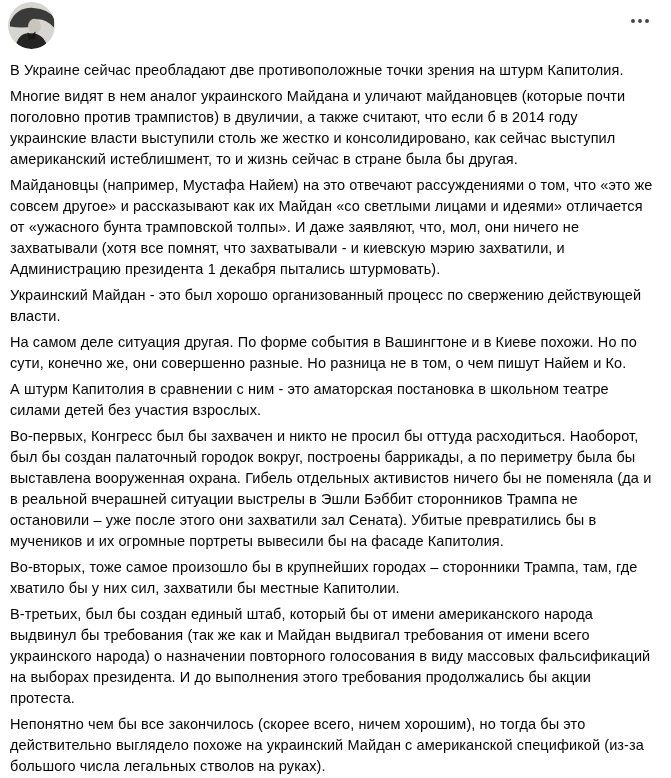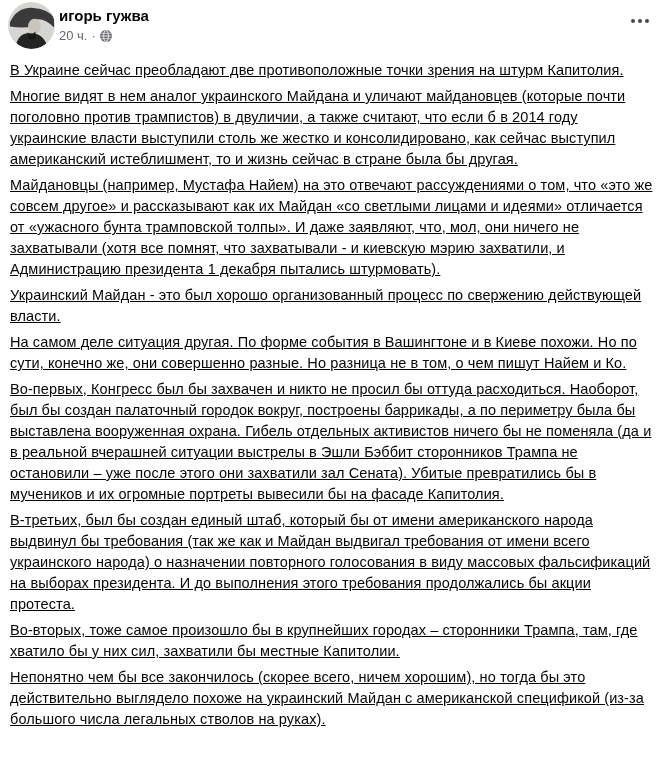--- a/index.html
+++ b/index.html
@@ -74,21 +74,20 @@
   }
   .post-body {
     padding: 7px 14px 0 10px;
     font-size: 14.5px;
     line-height: 21px;
     color: #050505;
     letter-spacing: 0.1px;
   }
   .post-body p {
     margin: 0 0 5px 0;
-    text-decoration: underline;
   }
 </style>
 </head>
 <body>
 
 <div class="page">
 
   <div class="post-header">
 
     <div class="avatar">
@@ -103,54 +102,37 @@
             <rect width="48" height="48" fill="#d7d5d2"></rect>
             <path d="M2 21 Q9 5 26 6 Q41 7 47 16 L47 26 Q37 16 28 18 L26 25 Q14 27 2 25 Z" fill="#3a3a3a"></path>
             <ellipse cx="27" cy="25" rx="6.5" ry="8" fill="#c9c4bc"></ellipse>
             <path d="M7 48 Q10 31 22 32 Q37 31 41 48 Z" fill="#242424"></path>
             <path d="M20 31 L24 34 L28 30 L28 38 L21 38 Z" fill="#171717"></path>
           </g>
         </svg>
       </span>
     </div>
 
-    <div class="header-info">
-      <span class="author-name">игорь гужва</span>
-      <div class="post-meta">
-        <span class="timestamp">20 ч.</span>
-        <span class="sep">·</span>
-        <span class="globe-icon">
-          <svg viewBox="0 0 16 16" width="12" height="12" xmlns="http://www.w3.org/2000/svg">
-            <circle cx="8" cy="8" r="8" fill="#65676b"></circle>
-            <g stroke="#ffffff" stroke-width="1.1" fill="none">
-              <ellipse cx="8" cy="8" rx="3.1" ry="7.1"></ellipse>
-              <path d="M0.6 8 h14.8"></path>
-              <path d="M1.5 4.4 h13" stroke-width="0.9"></path>
-              <path d="M1.5 11.6 h13" stroke-width="0.9"></path>
-            </g>
-          </svg>
-        </span>
-      </div>
-    </div>
 
     <div class="menu-button">
       <span style="display:flex;gap:3px;">
         <span class="dot"></span>
           <span class="dot"></span>
           <span class="dot"></span>
       </span>
     </div>
 
   </div>
 
   <div class="post-body">
       <p>В Украине сейчас преобладают две противоположные точки зрения на штурм Капитолия.</p>
       <p>Многие видят в нем аналог украинского Майдана и уличают майдановцев (которые почти поголовно против трампистов) в двуличии, а также считают, что если б в 2014 году украинские власти выступили столь же жестко и консолидировано, как сейчас выступил американский истеблишмент, то и жизнь сейчас в стране была бы другая.</p>
       <p>Майдановцы (например, Мустафа Найем) на это отвечают рассуждениями о том, что «это же совсем другое» и рассказывают как их Майдан «со светлыми лицами и идеями» отличается от «ужасного бунта трамповской толпы». И даже заявляют, что, мол, они ничего не захватывали (хотя все помнят, что захватывали - и киевскую мэрию захватили, и Администрацию президента 1 декабря пытались штурмовать).</p>
       <p>Украинский Майдан - это был хорошо организованный процесс по свержению действующей власти.</p>
       <p>На самом деле ситуация другая. По форме события в Вашингтоне и в Киеве похожи. Но по сути, конечно же, они совершенно разные. Но разница не в том, о чем пишут Найем и Ко.</p>
+      <p>А штурм Капитолия в сравнении с ним - это аматорская постановка в школьном театре силами детей без участия взрослых.</p>
       <p>Во-первых, Конгресс был бы захвачен и никто не просил бы оттуда расходиться. Наоборот, был бы создан палаточный городок вокруг, построены баррикады, а по периметру была бы выставлена вооруженная охрана. Гибель отдельных активистов ничего бы не поменяла (да и в реальной вчерашней ситуации выстрелы в Эшли Бэббит сторонников Трампа не остановили – уже после этого они захватили зал Сената). Убитые превратились бы в мучеников и их огромные портреты вывесили бы на фасаде Капитолия.</p>
+      <p>Во-вторых, тоже самое произошло бы в крупнейших городах – сторонники Трампа, там, где хватило бы у них сил, захватили бы местные Капитолии.</p>
       <p>В-третьих, был бы создан единый штаб, который бы от имени американского народа выдвинул бы требования (так же как и Майдан выдвигал требования от имени всего украинского народа) о назначении повторного голосования в виду массовых фальсификаций на выборах президента. И до выполнения этого требования продолжались бы акции протеста.</p>
-      <p>Во-вторых, тоже самое произошло бы в крупнейших городах – сторонники Трампа, там, где хватило бы у них сил, захватили бы местные Капитолии.</p>
       <p>Непонятно чем бы все закончилось (скорее всего, ничем хорошим), но тогда бы это действительно выглядело похоже на украинский Майдан с американской спецификой (из-за большого числа легальных стволов на руках).</p>
     </div>
 
 </div>
 
 </body></html>

